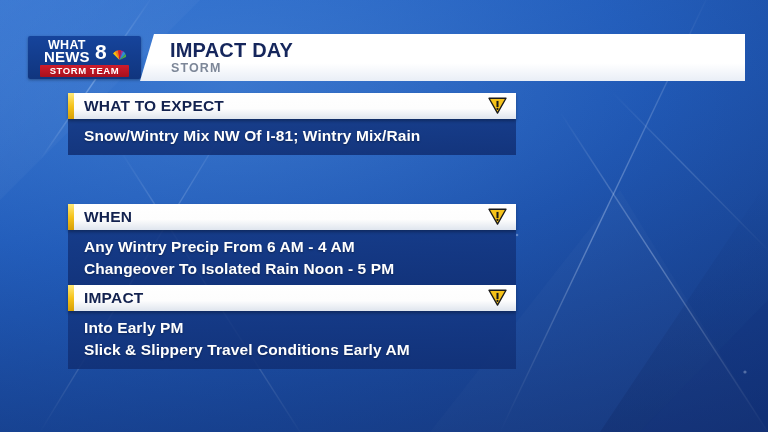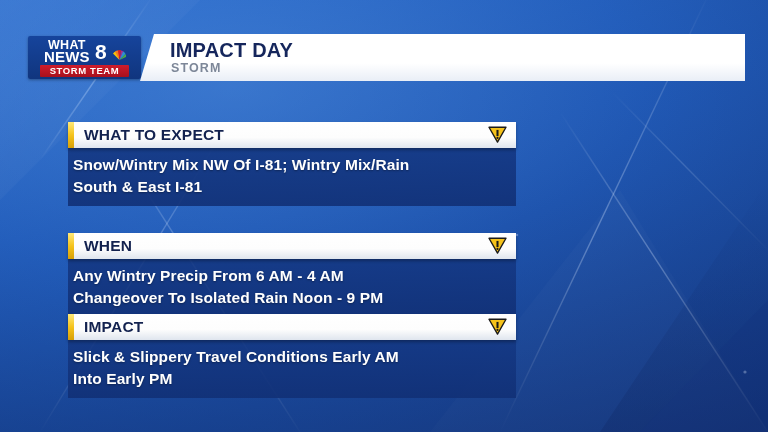--- a/index.html
+++ b/index.html
@@ -68,34 +68,33 @@
     position:absolute; left:31px; top:27px;
     font-size:12.5px; font-weight:bold; color:#7d8798; letter-spacing:1.1px;
   }
 
   
   .section { position:absolute; left:68px; width:448px; }
   .hdr {
     position:relative; height:26px;
     background:linear-gradient(180deg,#ffffff 0%,#fdfdfd 60%,#dfe5ee 100%);
     box-shadow:0 2px 3px rgba(0,0,0,.3);
-    margin-top:29px;
   }
   .hdr-accent {
     position:absolute; left:0; top:0; width:6px; height:100%;
     background:linear-gradient(180deg,#ffe97a 0%,#f5c31c 50%,#d79f05 100%);
   }
   .hdr-label {
     position:absolute; left:16px; top:4px;
     font-size:15.5px; font-weight:bold; color:#13224f; letter-spacing:.2px;
   }
   .hdr-icon { position:absolute; right:9px; top:4px; width:19px; height:17px; }
   .body {
     background:linear-gradient(180deg,rgba(20,56,132,.90) 0%,rgba(17,48,118,.90) 100%);
-    padding:6px 0 8px 5px;
+    padding:6px 0 8px 16px;
   }
   .line {
     font-size:15.5px; font-weight:bold; color:#ffffff;
     line-height:22px; letter-spacing:.1px;
     text-shadow:0 1px 2px rgba(0,0,0,.35);
     white-space:nowrap;
   }
 </style>
 </head>
 <body>
@@ -166,47 +165,46 @@
     <div class="hdr-accent"></div>
     <div class="hdr-label">WHAT TO EXPECT</div>
     <svg class="hdr-icon" viewBox="0 0 22 20">
       <polygon points="1,1.5 21,1.5 11,19" fill="#f5c21a" stroke="#1a1a1a" stroke-width="1.6" stroke-linejoin="round"></polygon>
       <rect x="9.8" y="4.6" width="2.4" height="7.2" fill="#1a1a1a"></rect>
       <circle cx="11" cy="14" r="1.3" fill="#1a1a1a"></circle>
     </svg>
   </div>
   <div class="body">
     <div class="line">Snow/Wintry Mix NW Of I-81; Wintry Mix/Rain</div>
-    <div class="line">South &amp; East I-81</div>
   </div>
 </div>
 
 <div class="section" id="sec1" style="top:204px">
   <div class="hdr">
     <div class="hdr-accent"></div>
     <div class="hdr-label">WHEN</div>
     <svg class="hdr-icon" viewBox="0 0 22 20">
       <polygon points="1,1.5 21,1.5 11,19" fill="#f5c21a" stroke="#1a1a1a" stroke-width="1.6" stroke-linejoin="round"></polygon>
       <rect x="9.8" y="4.6" width="2.4" height="7.2" fill="#1a1a1a"></rect>
       <circle cx="11" cy="14" r="1.3" fill="#1a1a1a"></circle>
     </svg>
   </div>
   <div class="body">
     <div class="line">Any Wintry Precip From 6 AM - 4 AM</div>
-    <div class="line">Changeover To Isolated Rain Noon - 9 PM</div>
+    <div class="line">Changeover To Isolated Rain Noon - 5 PM</div>
   </div>
 </div>
 
 <div class="section" id="sec2" style="top:285px">
   <div class="hdr">
     <div class="hdr-accent"></div>
     <div class="hdr-label">IMPACT</div>
     <svg class="hdr-icon" viewBox="0 0 22 20">
       <polygon points="1,1.5 21,1.5 11,19" fill="#f5c21a" stroke="#1a1a1a" stroke-width="1.6" stroke-linejoin="round"></polygon>
       <rect x="9.8" y="4.6" width="2.4" height="7.2" fill="#1a1a1a"></rect>
       <circle cx="11" cy="14" r="1.3" fill="#1a1a1a"></circle>
     </svg>
   </div>
   <div class="body">
+    <div class="line">Into Early PM</div>
     <div class="line">Slick &amp; Slippery Travel Conditions Early AM</div>
-    <div class="line">Into Early PM</div>
   </div>
 </div>
 
 </body></html>

